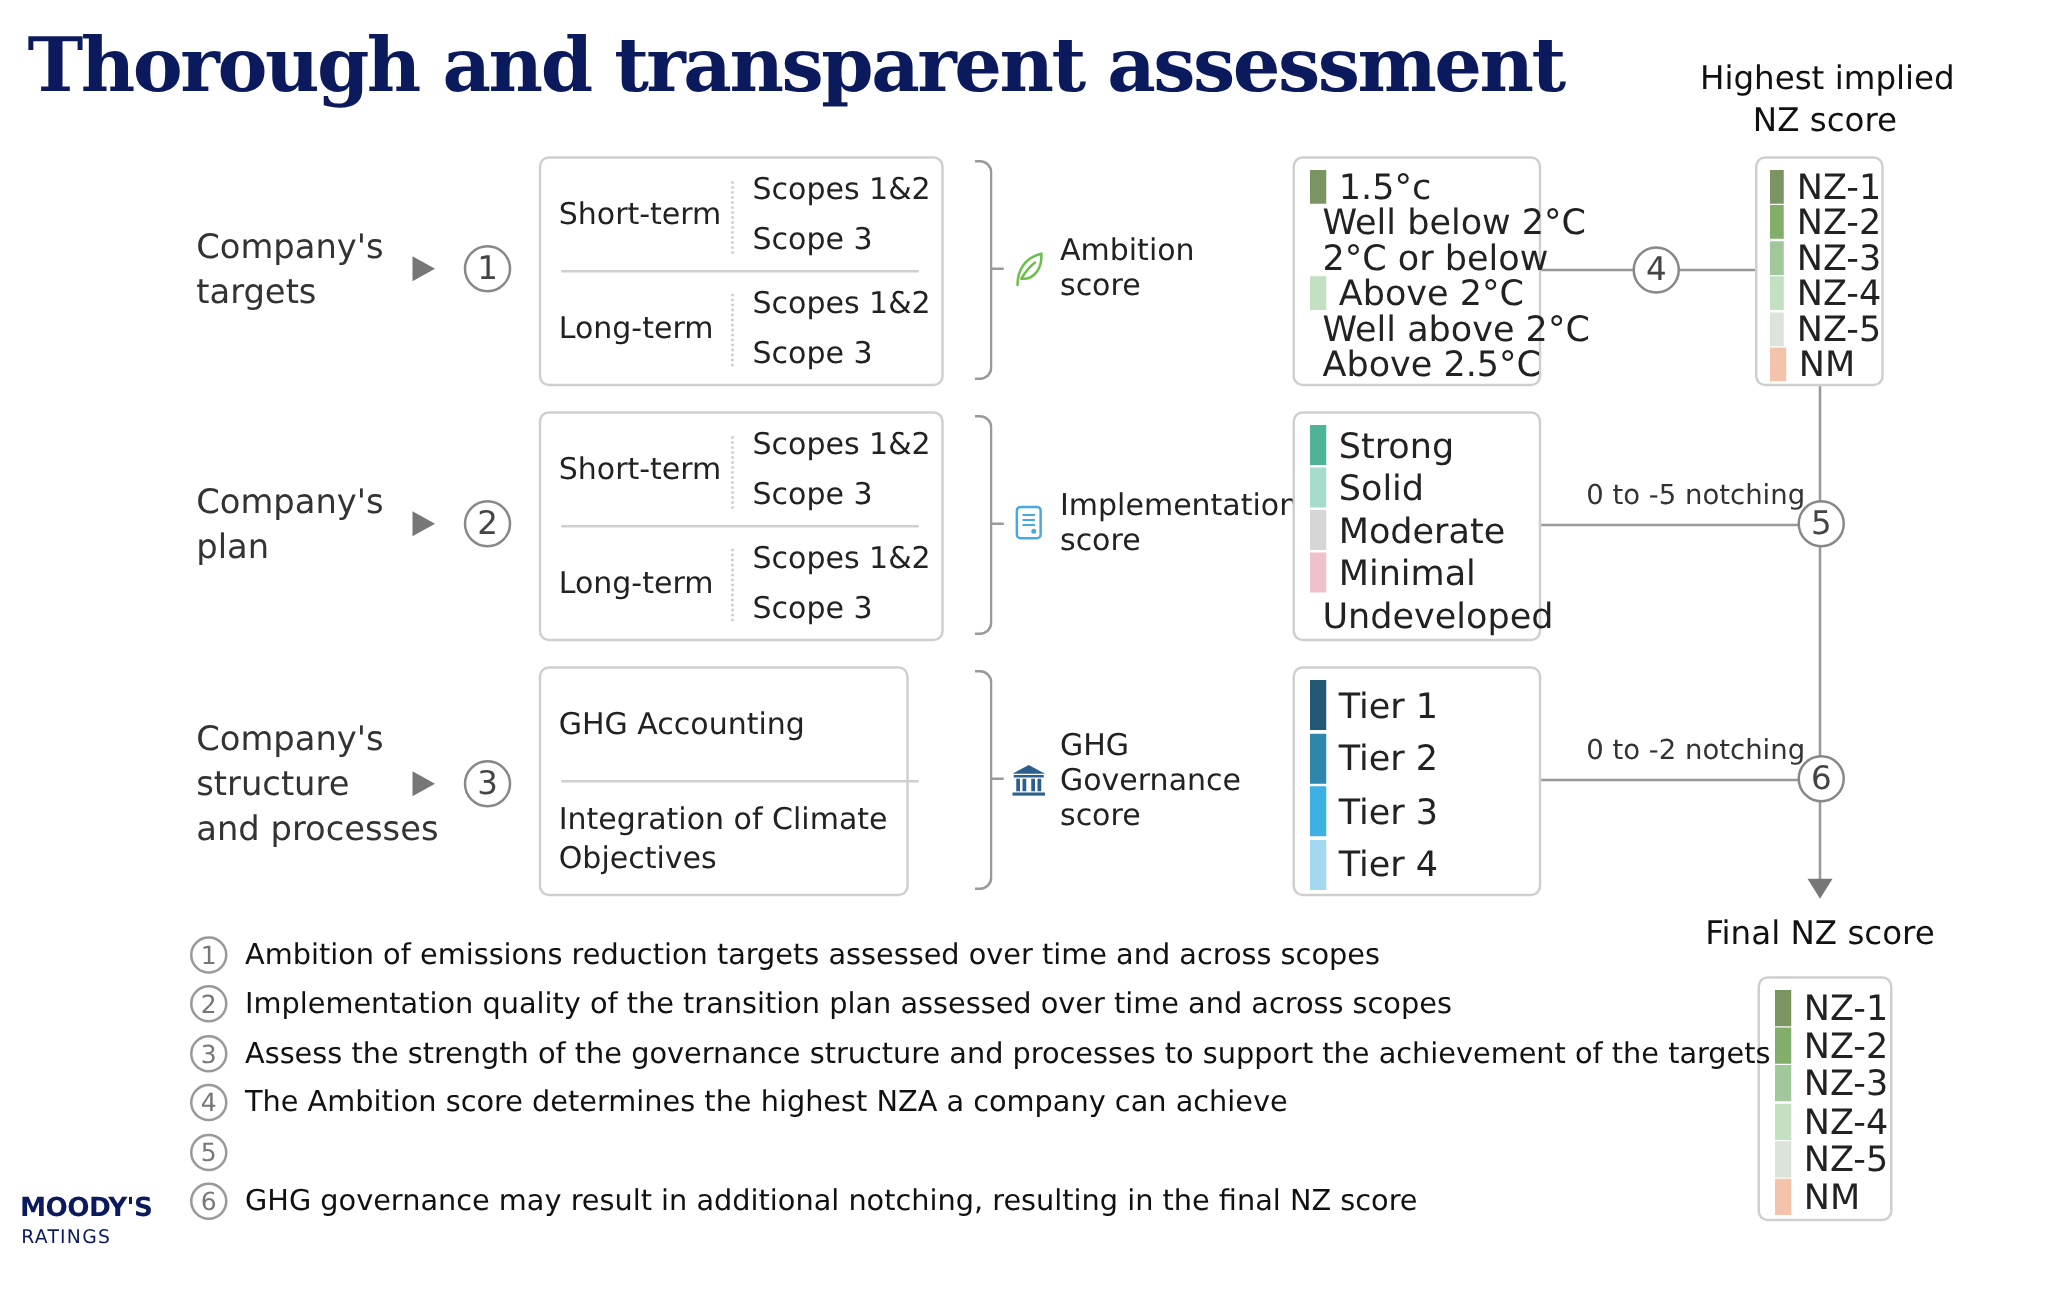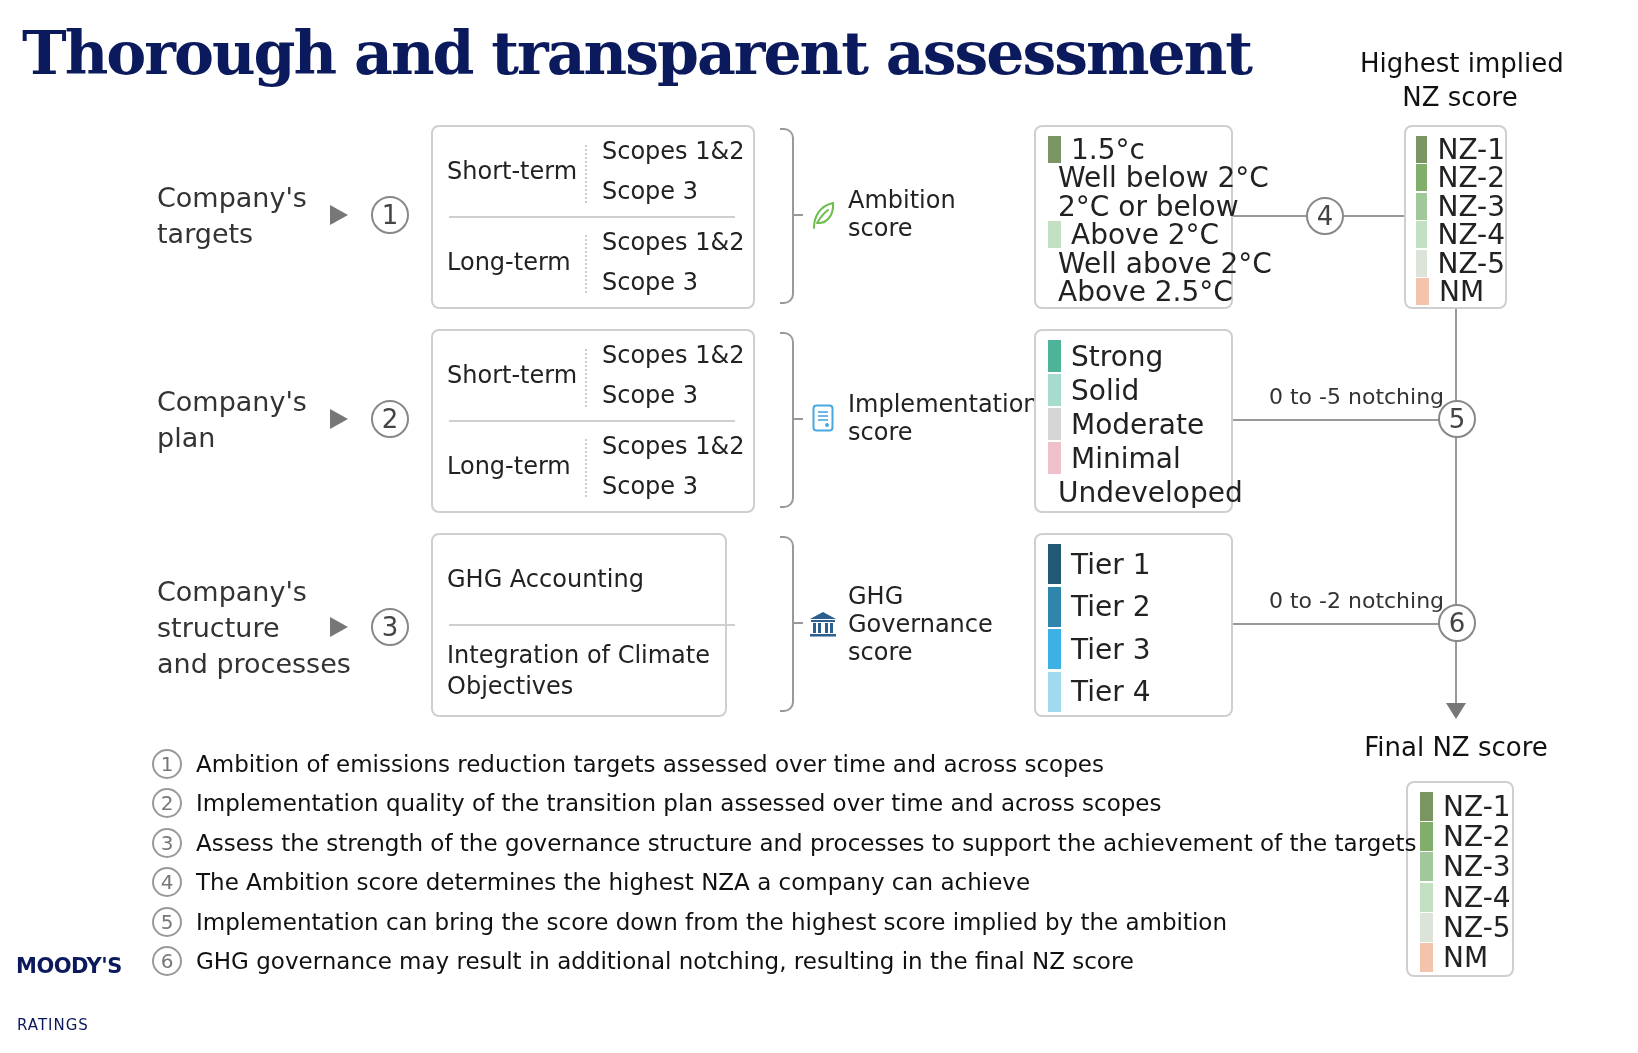--- a/index.html
+++ b/index.html
@@ -19,21 +19,21 @@
   .score{font-size:24px;line-height:28px;color:#222;white-space:nowrap;}
   .leg-item{display:flex;align-items:center;}
   .sw{width:13px;margin-right:10px;}
   .legtxt{font-size:28px;color:#222;white-space:nowrap;}
   .line{background:#999;}
   .notch{font-size:22px;color:#333;white-space:nowrap;}
   .note{display:flex;align-items:center;}
   .note .c{width:26px;height:26px;border:2px solid #999;border-radius:50%;font-size:20px;line-height:26px;text-align:center;color:#777;margin-right:14px;flex:none;}
   .note .t{font-size:23px;color:#111;white-space:nowrap;}
   .moodys{left:16px;top:954px;font-family:"DejaVu Sans","Liberation Sans",sans-serif;font-weight:bold;font-size:21px;color:#0b1a5c;letter-spacing:-0.5px;}
-  .ratings{left:17px;top:1016px;font-size:15px;color:#0b1a5c;letter-spacing:1px;}
+  .ratings{left:17px;top:980px;font-size:15px;color:#0b1a5c;letter-spacing:1px;}
 </style>
 </head>
 <body>
 
 <div class="abs title">Thorough and transparent assessment</div>
 
 <div class="abs hdr" style="left:1360px;top:46px;width:200px;">
   <div>Highest implied</div>
   <div>NZ score</div>
 </div>
@@ -291,21 +291,20 @@
   <div class="note" style="height:39.5px;">
       <span class="c">3</span>
       <span class="t">Assess the strength of the governance structure and processes to support the achievement of the targets</span>
     </div>
   <div class="note" style="height:39.5px;">
       <span class="c">4</span>
       <span class="t">The Ambition score determines the highest NZA a company can achieve</span>
     </div>
   <div class="note" style="height:39.5px;">
       <span class="c">5</span>
-      <span class="t">Implementation can bring the score down from the highest score implied by the ambition</span>
     </div>
   <div class="note" style="height:39.5px;">
       <span class="c">6</span>
       <span class="t">GHG governance may result in additional notching, resulting in the final NZ score</span>
     </div>
 </div>
 
 <div class="abs moodys">MOODY'S</div>
 <div class="abs ratings">RATINGS</div>
 

